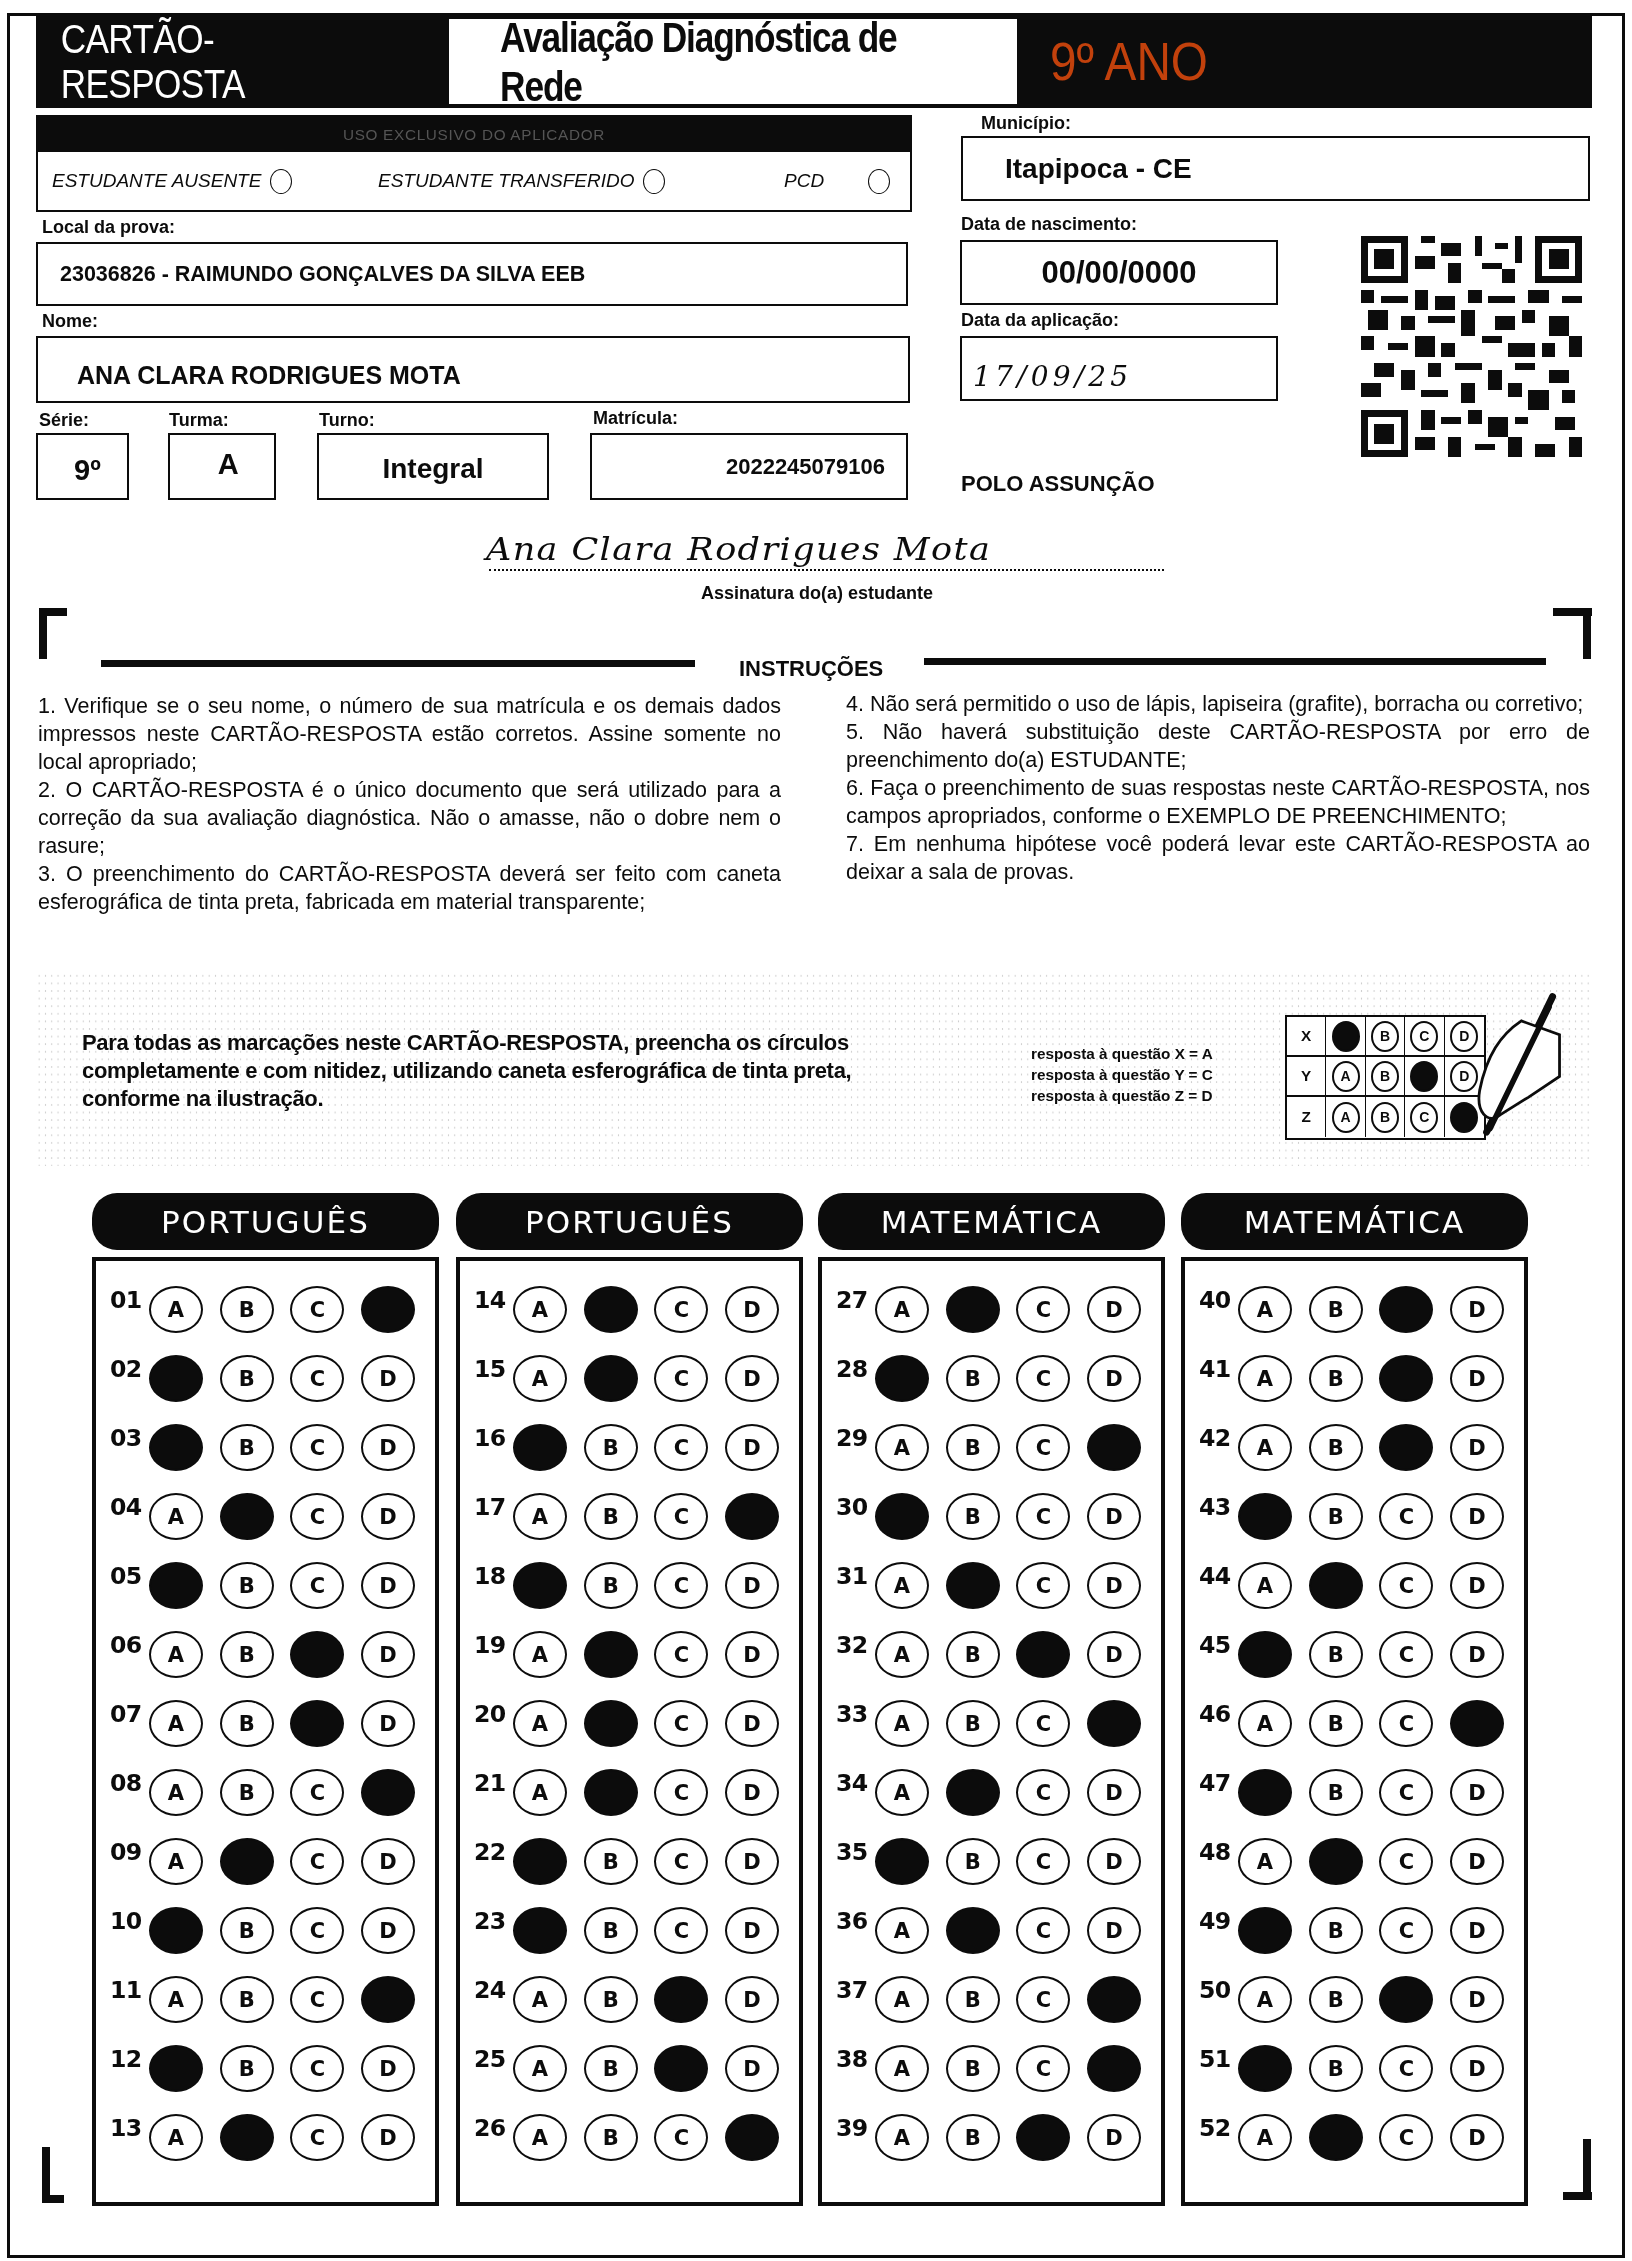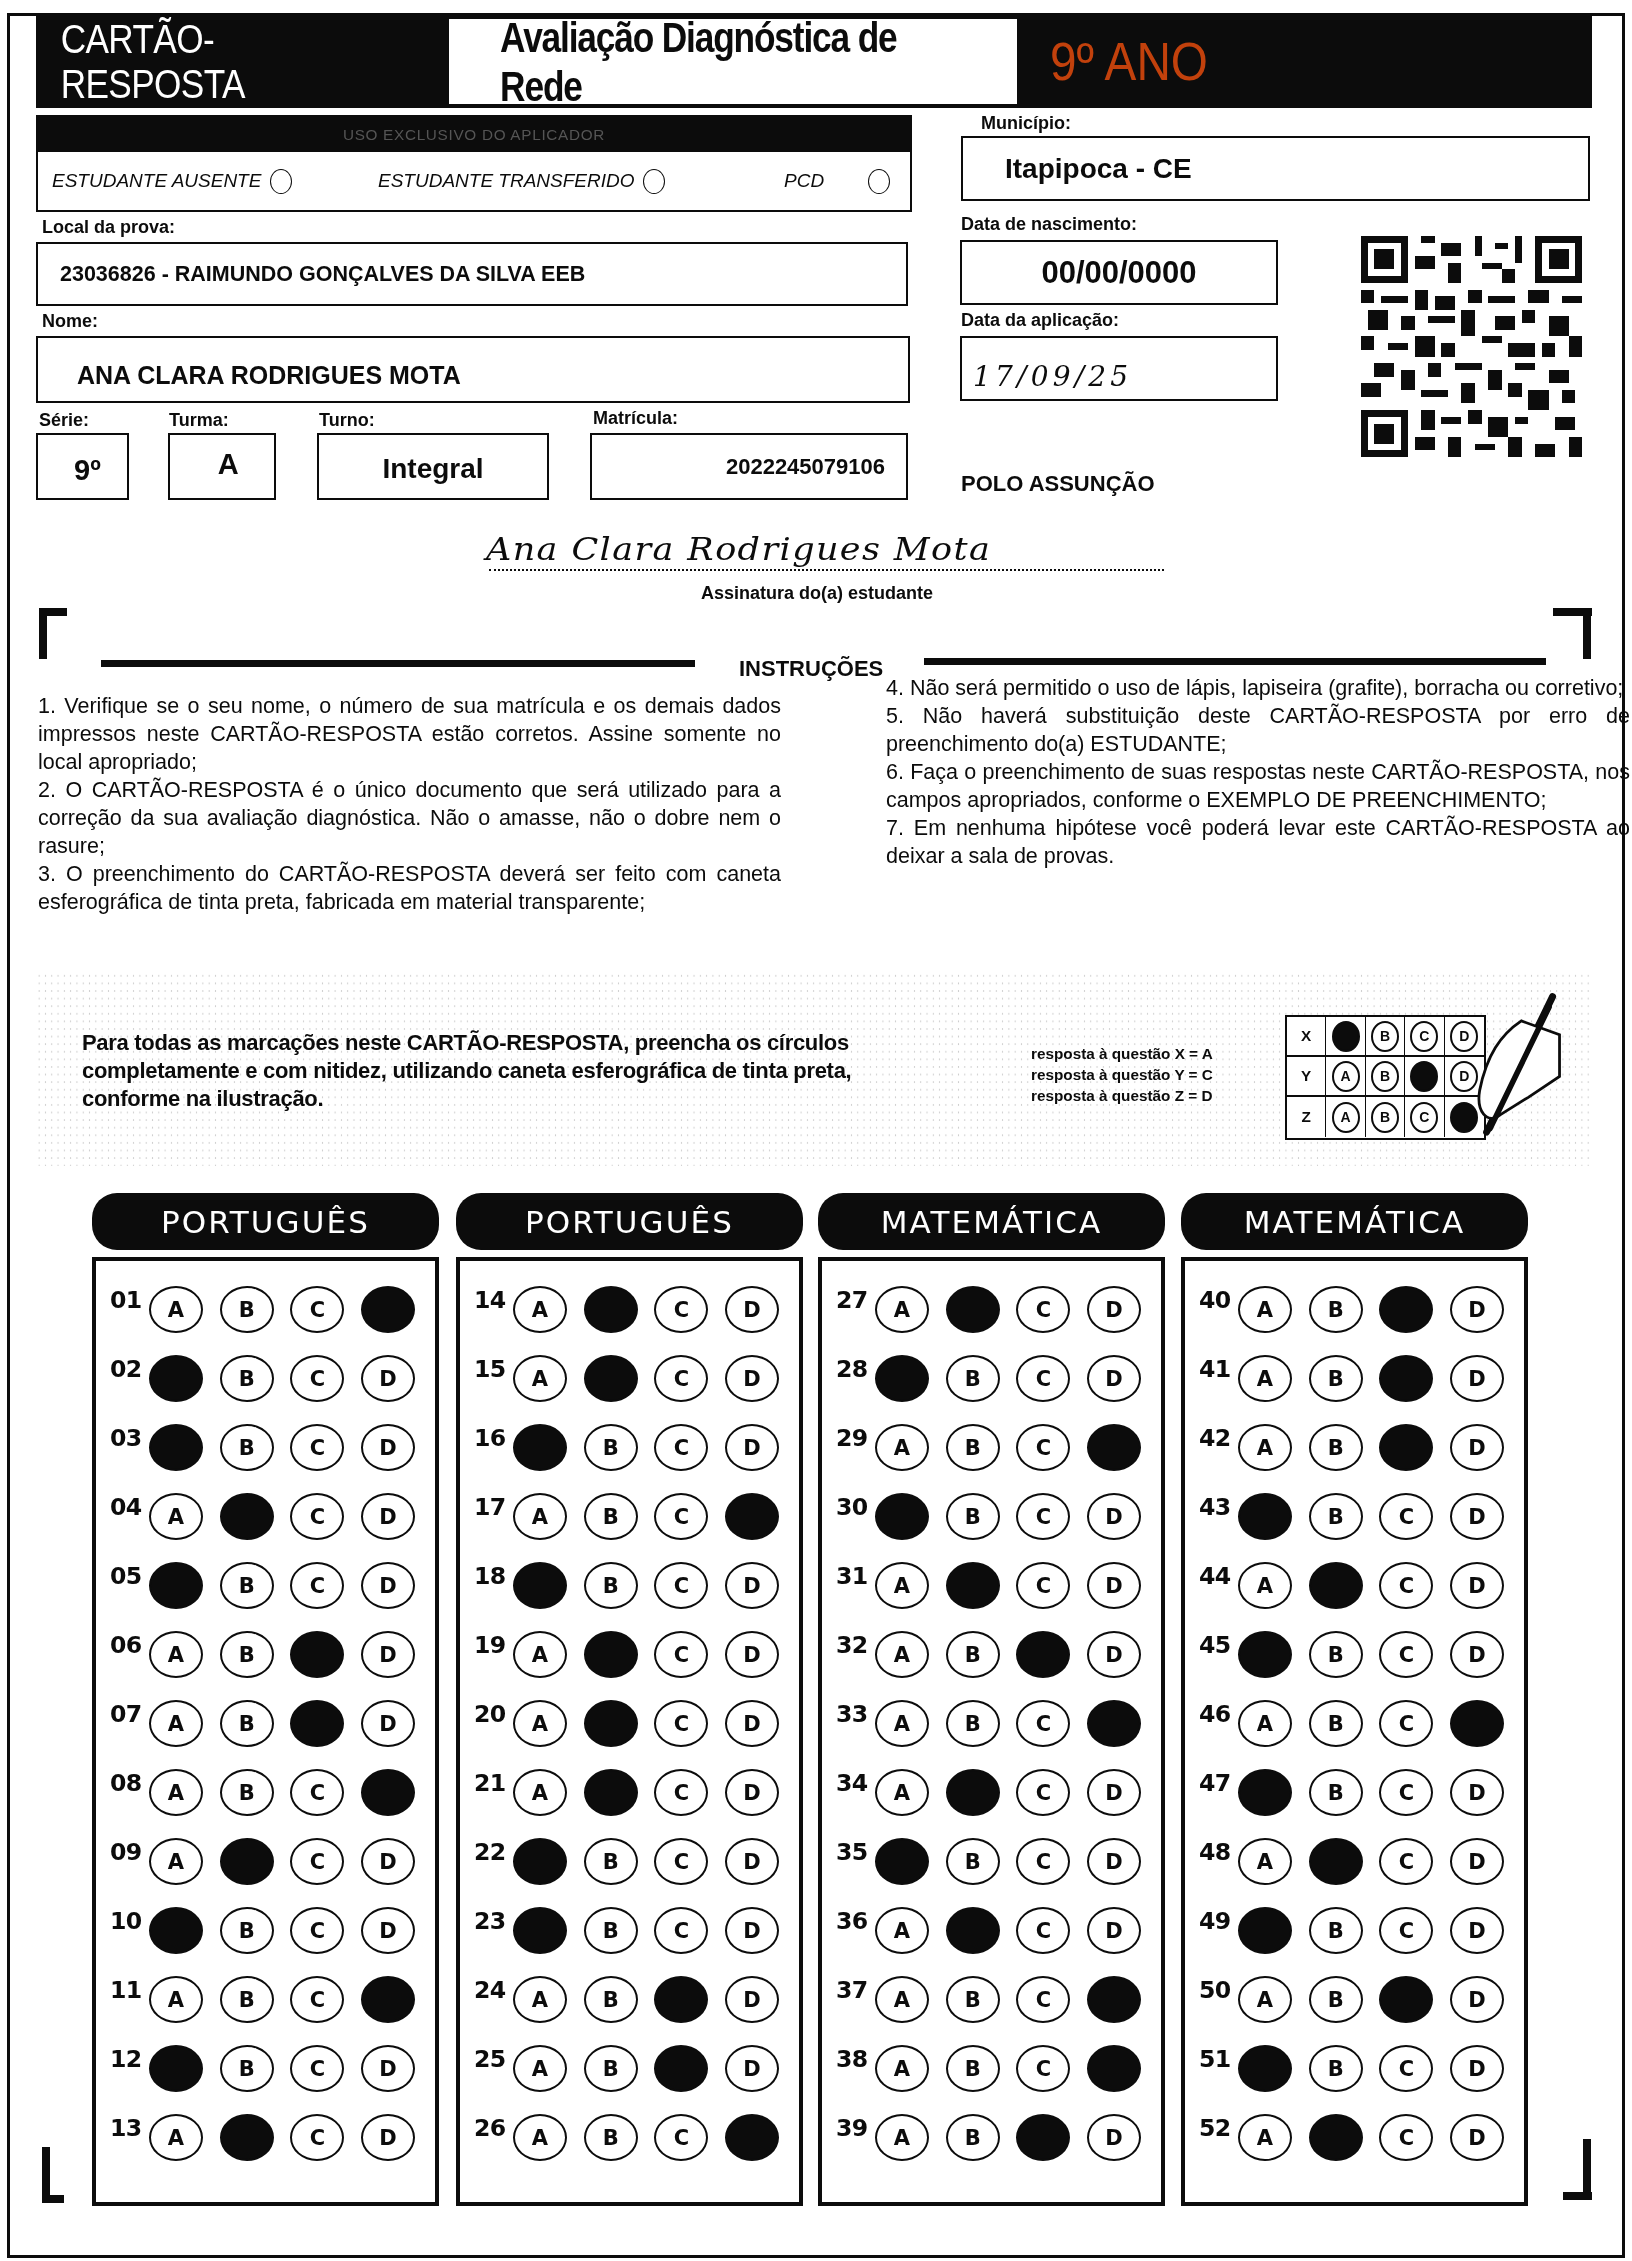--- a/index.html
+++ b/index.html
@@ -234,21 +234,21 @@
 
 <div class="instr-rule" style="left:101px; top:660px; width:594px;"></div>
 <div class="instr-title">INSTRUÇÕES</div>
 <div class="instr-rule" style="left:924px; top:658px; width:622px;"></div>
 
 <div class="instr-col" style="left:38px; top:692px; width:743px;">
   <p>1. Verifique se o seu nome, o número de sua matrícula e os demais dados impressos neste CARTÃO-RESPOSTA estão corretos. Assine somente no local apropriado;</p>
   <p>2. O CARTÃO-RESPOSTA é o único documento que será utilizado para a correção da sua avaliação diagnóstica. Não o amasse, não o dobre nem o rasure;</p>
   <p>3. O preenchimento do CARTÃO-RESPOSTA deverá ser feito com caneta esferográfica de tinta preta, fabricada em material transparente;</p>
 </div>
-<div class="instr-col" style="left:846px; top:674px; width:744px;margin-left:40px;">
+<div class="instr-col" style="left:846px; top:690px; width:744px;">
   <p>4. Não será permitido o uso de lápis, lapiseira (grafite), borracha ou corretivo;</p>
   <p>5. Não haverá substituição deste CARTÃO-RESPOSTA por erro de preenchimento do(a) ESTUDANTE;</p>
   <p>6. Faça o preenchimento de suas respostas neste CARTÃO-RESPOSTA, nos campos apropriados, conforme o EXEMPLO DE PREENCHIMENTO;</p>
   <p>7. Em nenhuma hipótese você poderá levar este CARTÃO-RESPOSTA ao deixar a sala de provas.</p>
 </div>
 
 <div class="example"></div>
 <div class="ex-text">Para todas as marcações neste CARTÃO-RESPOSTA, preencha os círculos completamente e com nitidez, utilizando caneta esferográfica de tinta preta, conforme na ilustração.</div>
 <div class="ex-legend">
   <div>resposta à questão X = A</div>

